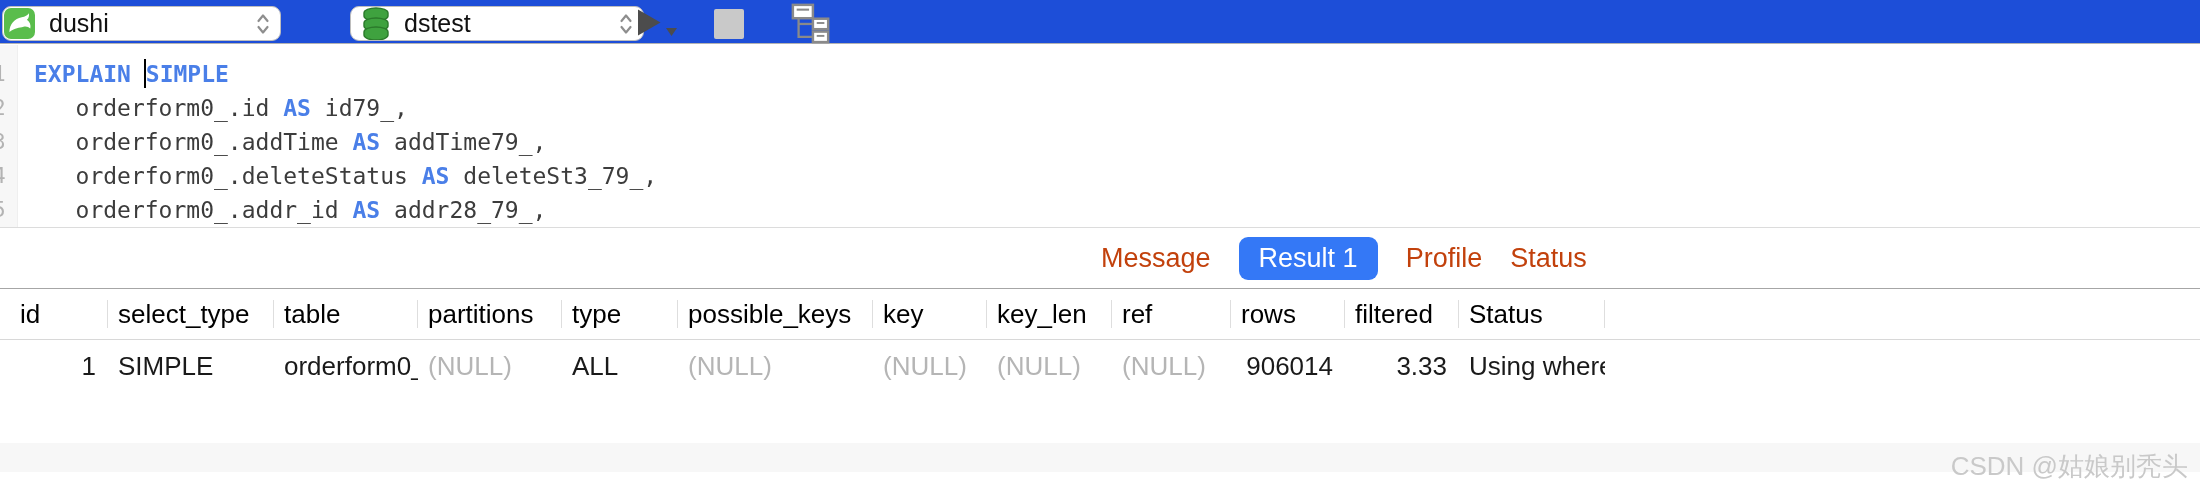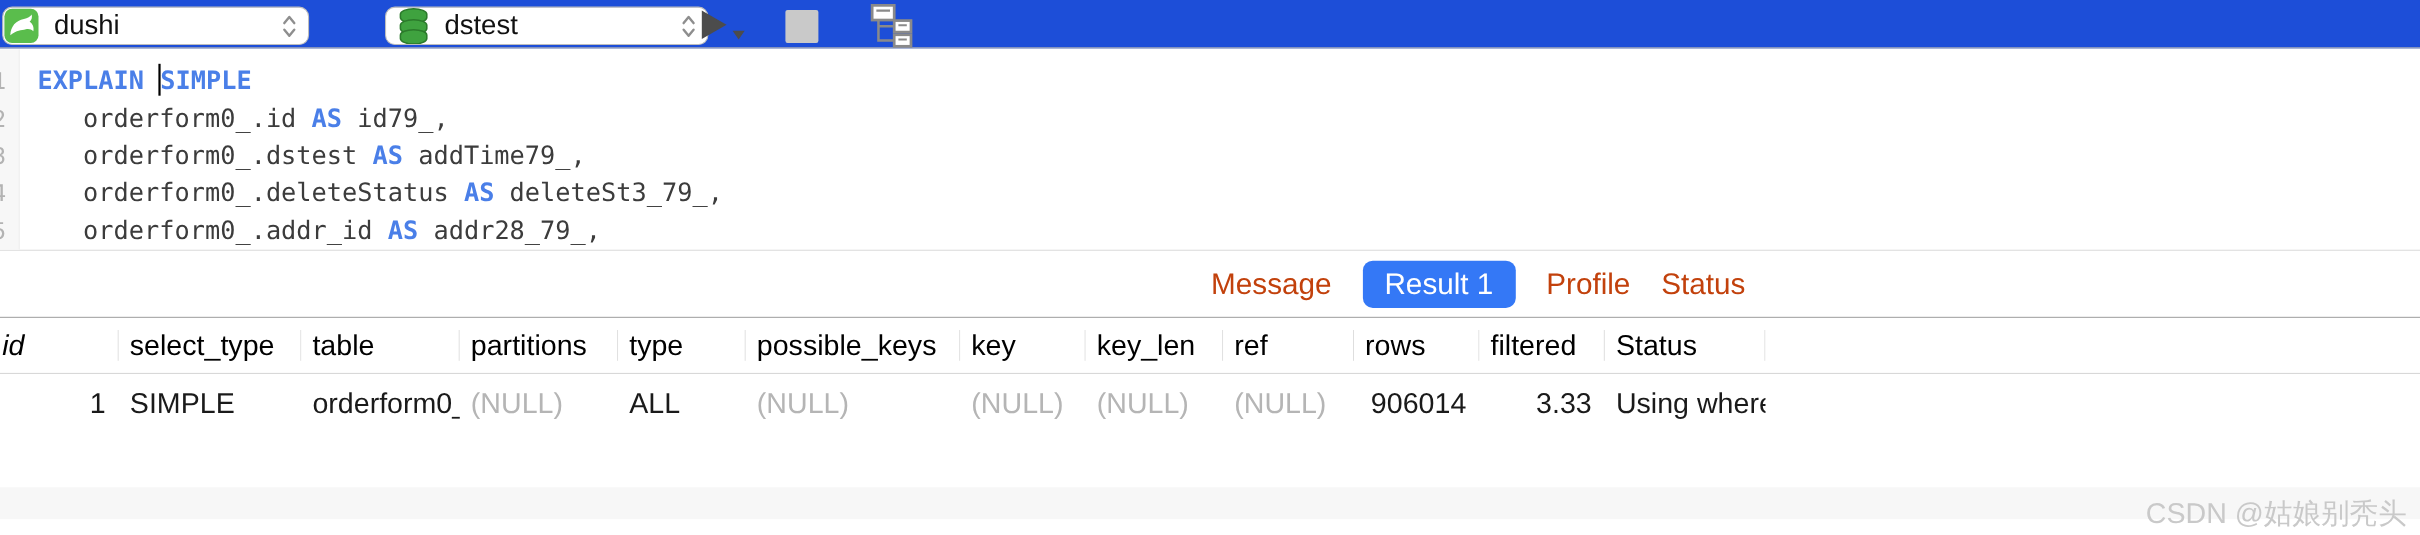--- a/index.html
+++ b/index.html
@@ -41,21 +41,21 @@
   .tab { color:#c2410c; cursor:pointer; padding:6px 0; border-radius:9px; }
   .tab.active { background:#3478F6; color:#fff; padding:6px 20px; }
   
   .grid { position:absolute; top:288px; left:0; width:2200px; font-size:26px; }
   .grow { display:flex; width:2200px; }
   .hrow { height:52px; border-top:1px solid #a6a6a6; border-bottom:1px solid #d8d8d8; }
   .drow { height:52px; }
   .cell { display:flex; align-items:center; padding:0 10px; overflow:hidden; white-space:nowrap; flex:0 0 auto; }
   .hcell { position:relative; color:#000; }
   .hcell::after { content:""; position:absolute; right:0; top:11px; bottom:11px; width:1.5px; background:#dedede; }
-  .hcell.first { padding-left:2px;font-style:italic; }
+  .hcell.first { padding-left:20px; }
   .dcell.right { justify-content:flex-end; padding-right:12px; }
   .dcell.null { color:#b5b5b5; }
   
   .footer-band { position:absolute; top:443px; left:0; right:0; height:29px; background:#f7f7f7; }
   .watermark { position:absolute; top:449px; right:12px; font-size:26px; color:#c9c9c9; }
   svg { display:block; }
 </style>
 </head>
 <body>
 
@@ -126,21 +126,21 @@
         </svg>
       </span>
     </button>
   </div>
 
   <div class="editor">
     <div class="gutter-bg"></div>
     <div class="lines">
         <div class="eline"><span class="ln">1</span><span class="code"><span class="kw">EXPLAIN </span><span class="caret"></span><span class="kw">SIMPLE</span></span></div>
         <div class="eline"><span class="ln">2</span><span class="code"><span>   orderform0_.id </span><span class="kw">AS</span><span> id79_,</span></span></div>
-        <div class="eline"><span class="ln">3</span><span class="code"><span>   orderform0_.dstest </span><span class="kw">AS</span><span> addTime79_,</span></span></div>
+        <div class="eline"><span class="ln">3</span><span class="code"><span>   orderform0_.addTime </span><span class="kw">AS</span><span> addTime79_,</span></span></div>
         <div class="eline"><span class="ln">4</span><span class="code"><span>   orderform0_.deleteStatus </span><span class="kw">AS</span><span> deleteSt3_79_,</span></span></div>
         <div class="eline"><span class="ln">5</span><span class="code"><span>   orderform0_.addr_id </span><span class="kw">AS</span><span> addr28_79_,</span></span></div>
       </div>
   </div>
 
   <div class="tabbar">
       <div class="tab">Message</div>
       <div class="tab active">Result 1</div>
       <div class="tab">Profile</div>
       <div class="tab">Status</div>

